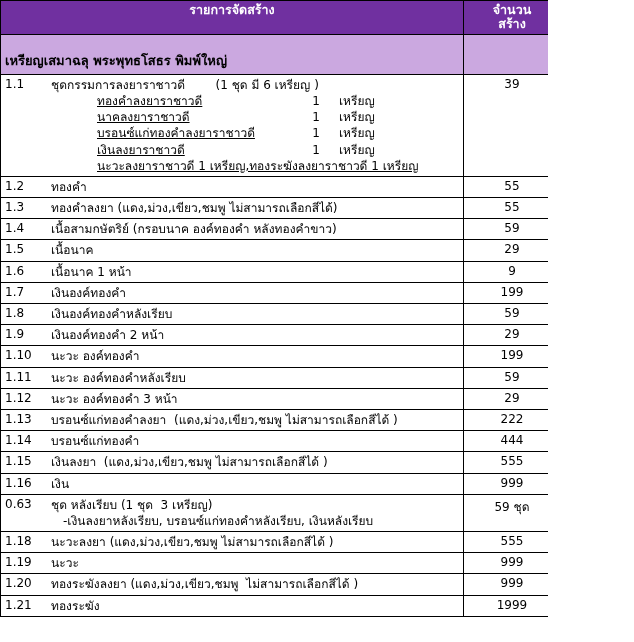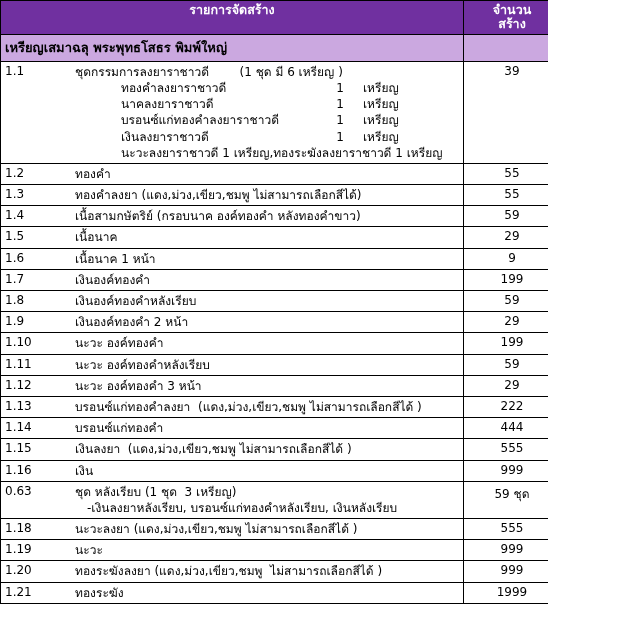--- a/index.html
+++ b/index.html
@@ -39,21 +39,21 @@
     padding: 3px 2px;
   }
   th.col-desc { width: 454px; }
   th.col-qty  { width: 88px; }
   th.col-price{ width: 88px; }
 
   tr.section td {
     background: #CBA8E0;
     font-weight: bold;
     font-size: 13px;
-    padding-top: 2px;
+    padding-top: 15px;
     padding-bottom: 3px;
   }
   tr.section td.empty { background: #CBA8E0; }
   td.desc {
     padding-left: 3px;
   }
   td.qty {
     text-align: center;
     white-space: nowrap;
   }
@@ -70,26 +70,25 @@
   .idx {
     flex: 0 0 30px;
     text-align: left;
   }
   .body {
     flex: 1 1 auto;
   }
   .line {
     line-height: 1.35;
     white-space: pre;
-    margin-left: 24px;
   }
   .sub {
     display: flex;
   }
-  .sub .s-name { flex: 0 0 196px; }
+  .sub .s-name { flex: 0 0 196px; text-decoration: underline; }
   .sub .s-qty  { flex: 0 0 46px; text-align: center; }
   .sub .s-unit { flex: 1 1 auto; }
   .indent1 { padding-left: 46px; }
   .indent2 { padding-left: 12px; }
 </style>
 </head>
 <body>
 
 <div class="sheet">
   <table class="pricelist">

